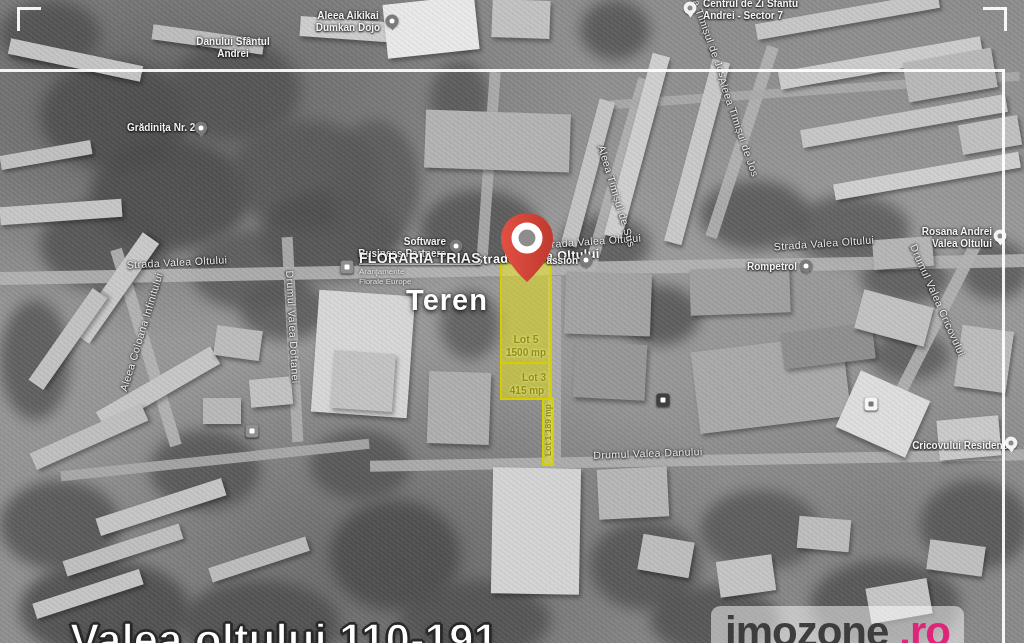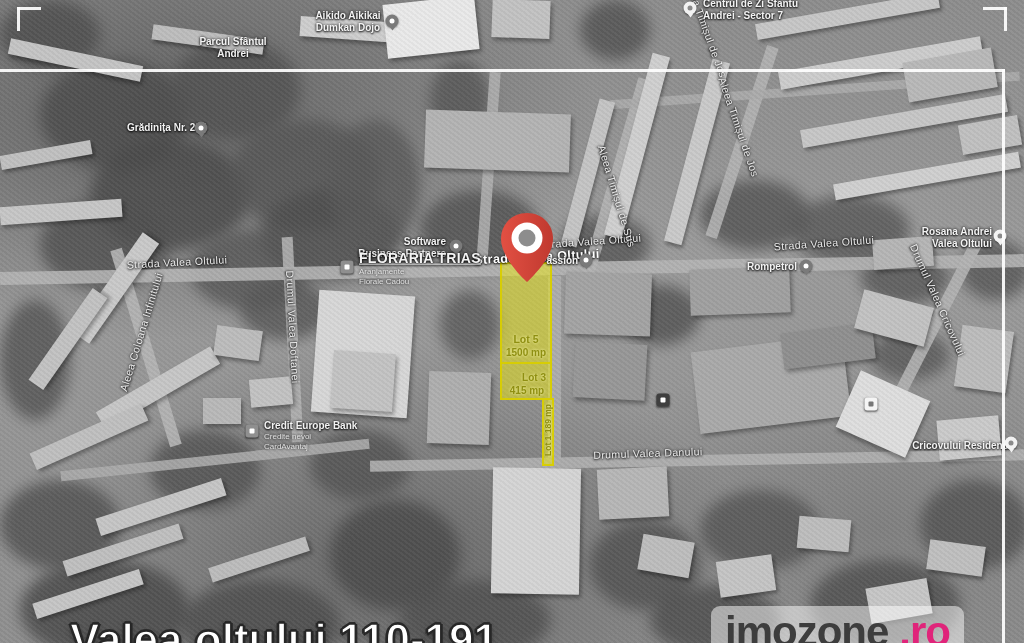--- a/index.html
+++ b/index.html
@@ -212,51 +212,51 @@
   <div class="street" style="left:824px;top:243px;--r:-4deg;">Strada Valea Oltului</div>
   <div class="street" style="left:617px;top:196px;--r:73deg;">Aleea Timișul de Sus</div>
   <div class="street" style="left:739px;top:127px;--r:71deg;">Aleea Timișul de Jos</div>
   <div class="street" style="left:706px;top:28px;--r:70deg;">Aleea Timișul de Jos</div>
   <div class="street" style="left:141px;top:332px;--r:-73deg;">Aleea Coloana Infinitului</div>
   <div class="street" style="left:293px;top:327px;--r:87deg;">Drumul Valea Doftanei</div>
   <div class="street" style="left:938px;top:300px;--r:66deg;">Drumul Valea Cricovului</div>
   <div class="street" style="left:648px;top:453px;--r:-2deg;">Drumul Valea Danului</div>
 
   <div class="poi center" style="left:348px;top:22px;">
-    <div class="poi-t">Aikido Aikikai</div>
+    <div class="poi-t">Aleea Aikikai</div>
     <div class="poi-t">Dumkan Dojo</div>
   </div>
   <div class="icon-pin" style="left:392px;top:21px;"></div>
 
   <div class="poi left" style="left:703px;top:10px;">
     <div class="poi-t">Centrul de Zi Sfantu</div>
     <div class="poi-t">Andrei - Sector 7</div>
   </div>
   <div class="icon-pin light" style="left:690px;top:8px;"></div>
 
   <div class="poi center" style="left:233px;top:48px;">
-    <div class="poi-t">Parcul Sfântul</div>
+    <div class="poi-t">Danului Sfântul</div>
     <div class="poi-t">Andrei</div>
   </div>
 
   <div class="poi left" style="left:127px;top:128px;">
     <div class="poi-t">Grădinița Nr. 208</div>
   </div>
   <div class="icon-pin" style="left:201px;top:128px;"></div>
 
   <div class="poi right" style="left:446px;top:248px;">
     <div class="poi-t">Software</div>
     <div class="poi-t">Business Partners</div>
   </div>
   <div class="icon-pin" style="left:456px;top:246px;"></div>
 
   <div class="poi left" style="left:359px;top:268px;">
     <div class="poi-t caps">FLORARIA TRIAS</div>
     <div class="poi-s">Aranjamente</div>
-    <div class="poi-s">Florale Cadou</div>
+    <div class="poi-s">Florale Europe</div>
   </div>
   <div class="icon-sq" style="left:347px;top:267px;"></div>
 
   <div class="poi center" style="left:559px;top:261px;">
     <div class="poi-t">Passion</div>
   </div>
   <div class="icon-pin" style="left:586px;top:260px;"></div>
 
   <div class="poi center" style="left:772px;top:267px;">
     <div class="poi-t">Rompetrol</div>
@@ -266,32 +266,28 @@
   <div class="poi right" style="left:992px;top:238px;">
     <div class="poi-t">Rosana Andrei</div>
     <div class="poi-t">Valea Oltului</div>
   </div>
   <div class="icon-pin light" style="left:1000px;top:236px;"></div>
 
   <div class="icon-sq dark" style="left:663px;top:400px;"></div>
 
   <div class="icon-sq light" style="left:871px;top:404px;"></div>
 
-  <div class="poi left" style="left:264px;top:436px;">
-    <div class="poi-t">Credit Europe Bank</div>
-    <div class="poi-s">Credite nevoi</div>
-    <div class="poi-s">CardAvantaj</div>
-  </div>
   <div class="icon-sq" style="left:252px;top:431px;"></div>
 
   <div class="poi center" style="left:963px;top:446px;">
     <div class="poi-t">Cricovului Residence</div>
   </div>
   <div class="icon-pin light" style="left:1011px;top:443px;"></div>
 
+  <div class="big" id="teren-label">Teren</div>
 
   <svg id="pin" width="56" height="72" viewBox="0 0 56 72">
     <defs>
       <linearGradient id="pg" x1="0" y1="0" x2="1" y2="0">
         <stop offset="0" stop-color="#e25043"></stop>
         <stop offset="1" stop-color="#c0392f"></stop>
       </linearGradient>
     </defs>
     <path d="M28 1 C13 1 2 12 2 27 C2 47 28 70 28 70 C28 70 54 47 54 27 C54 12 43 1 28 1 Z" fill="url(#pg)"></path>
     <circle cx="28" cy="26" r="15.5" fill="#ffffff"></circle>

